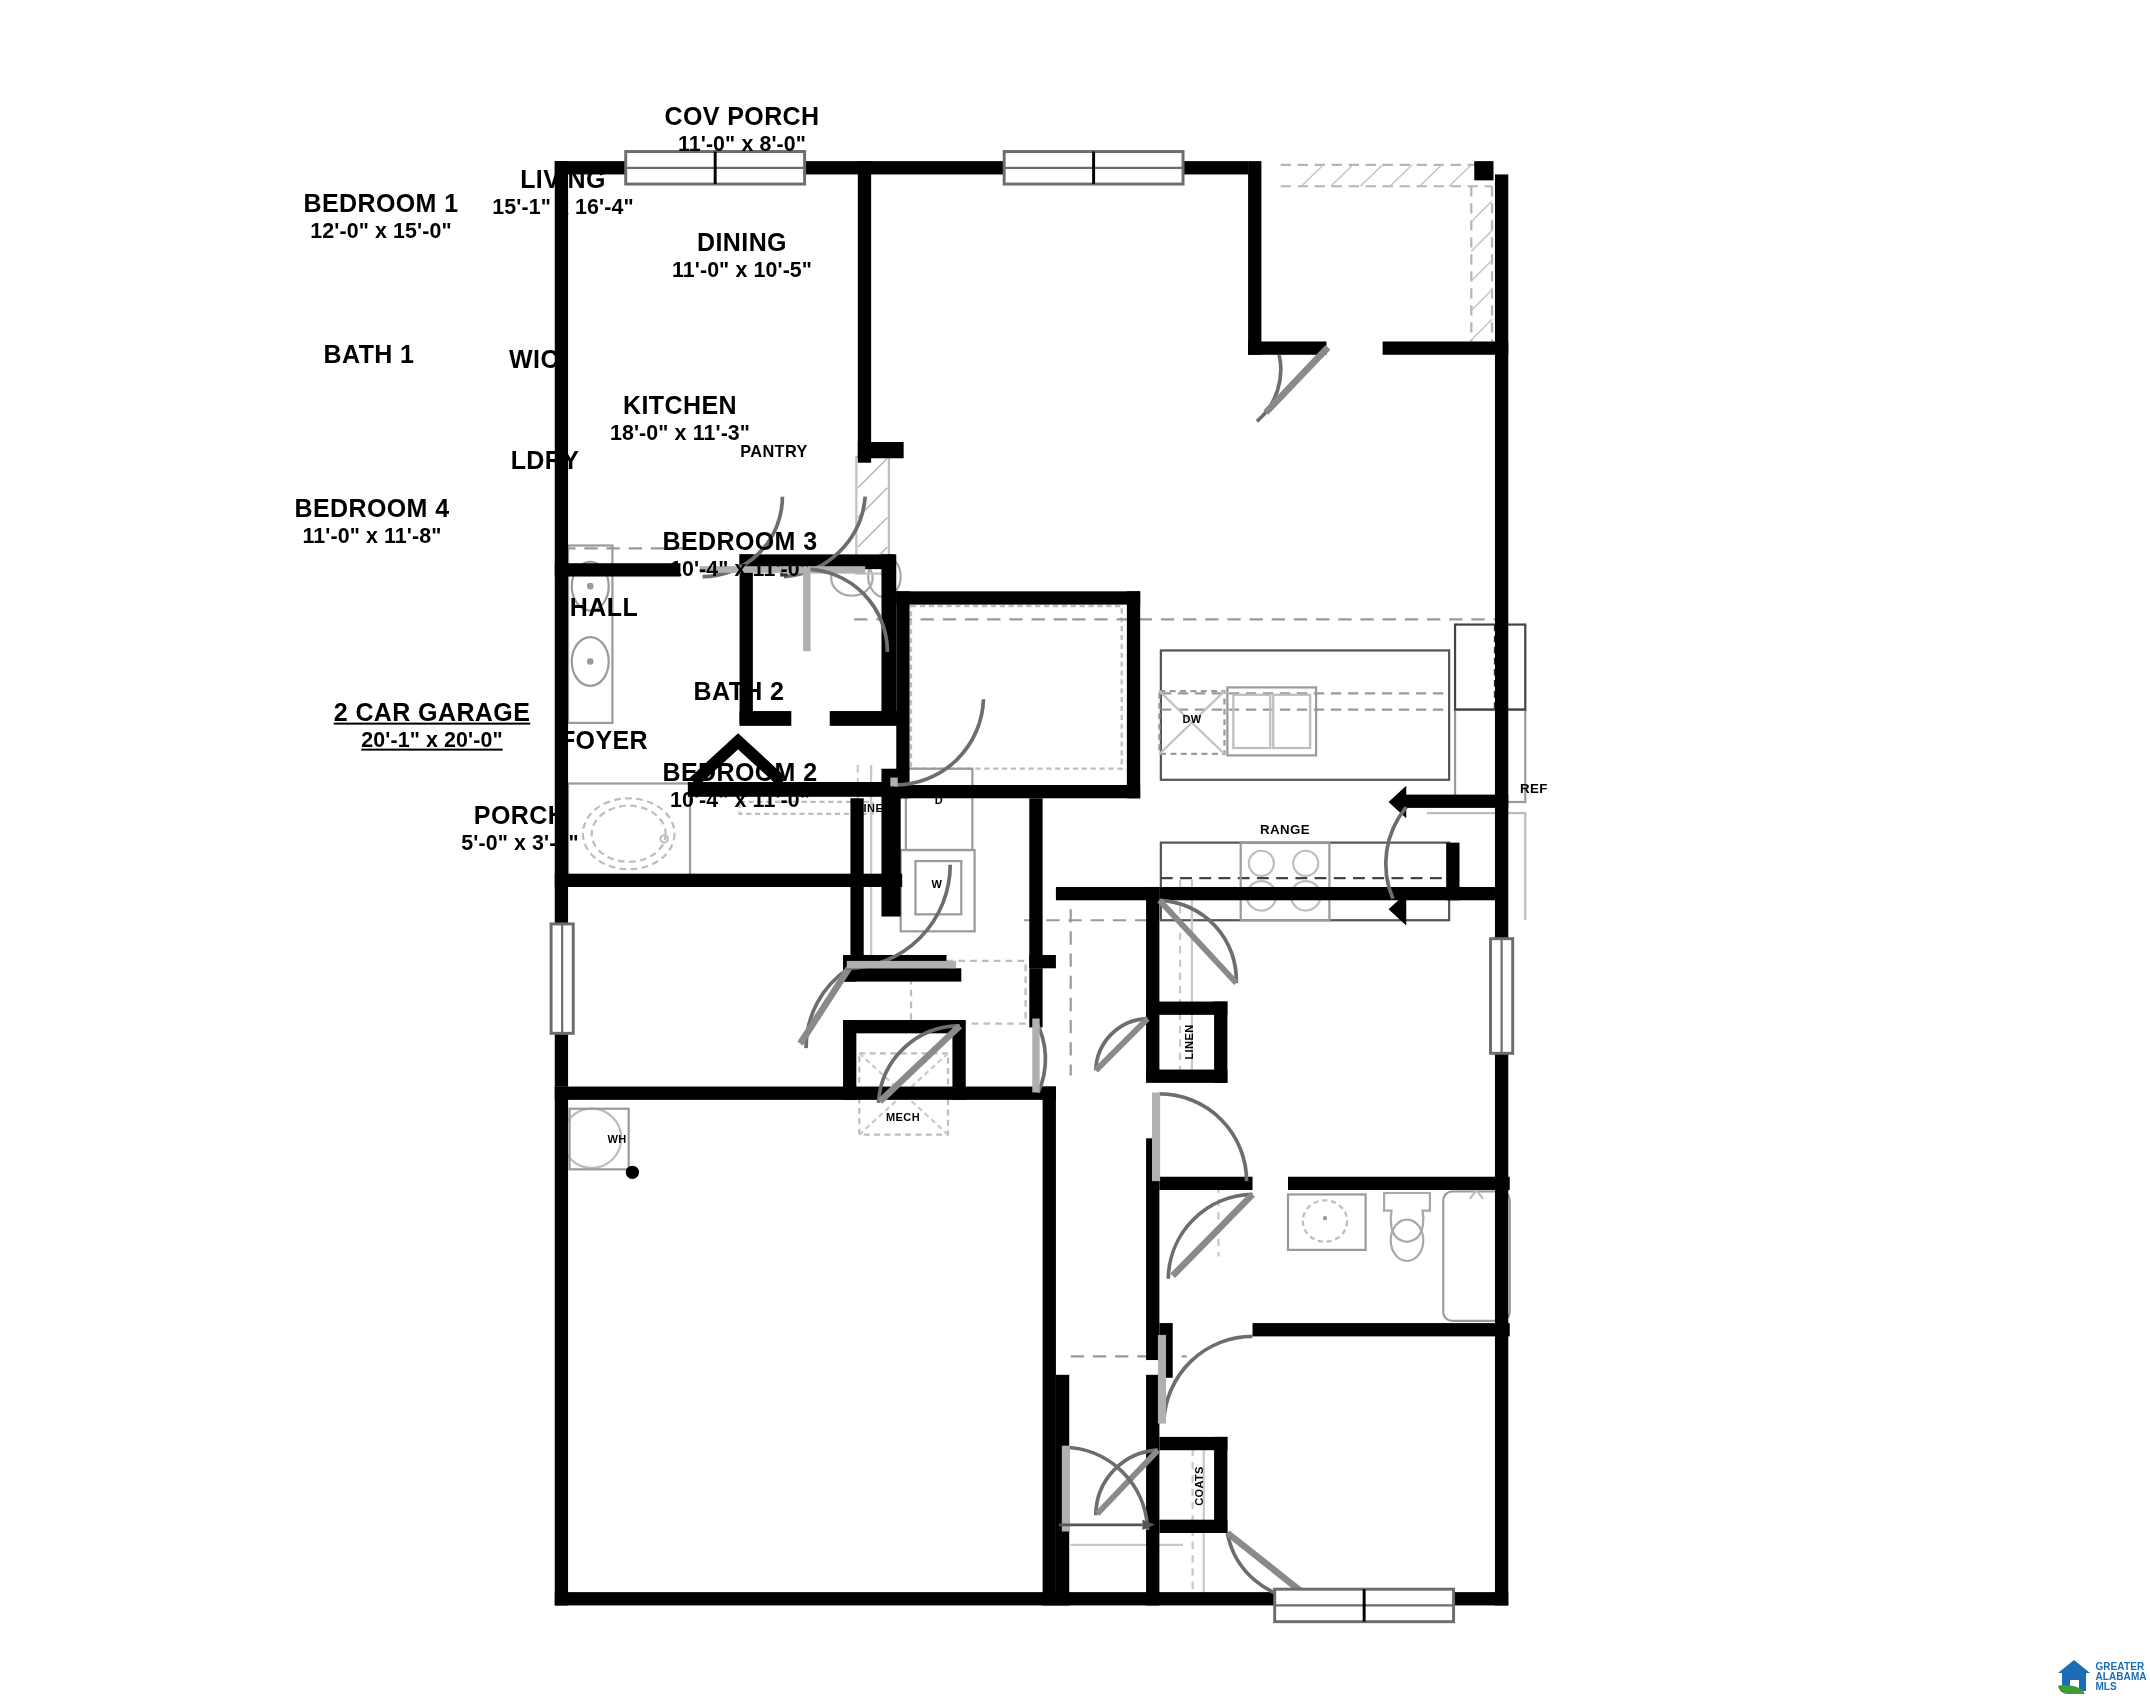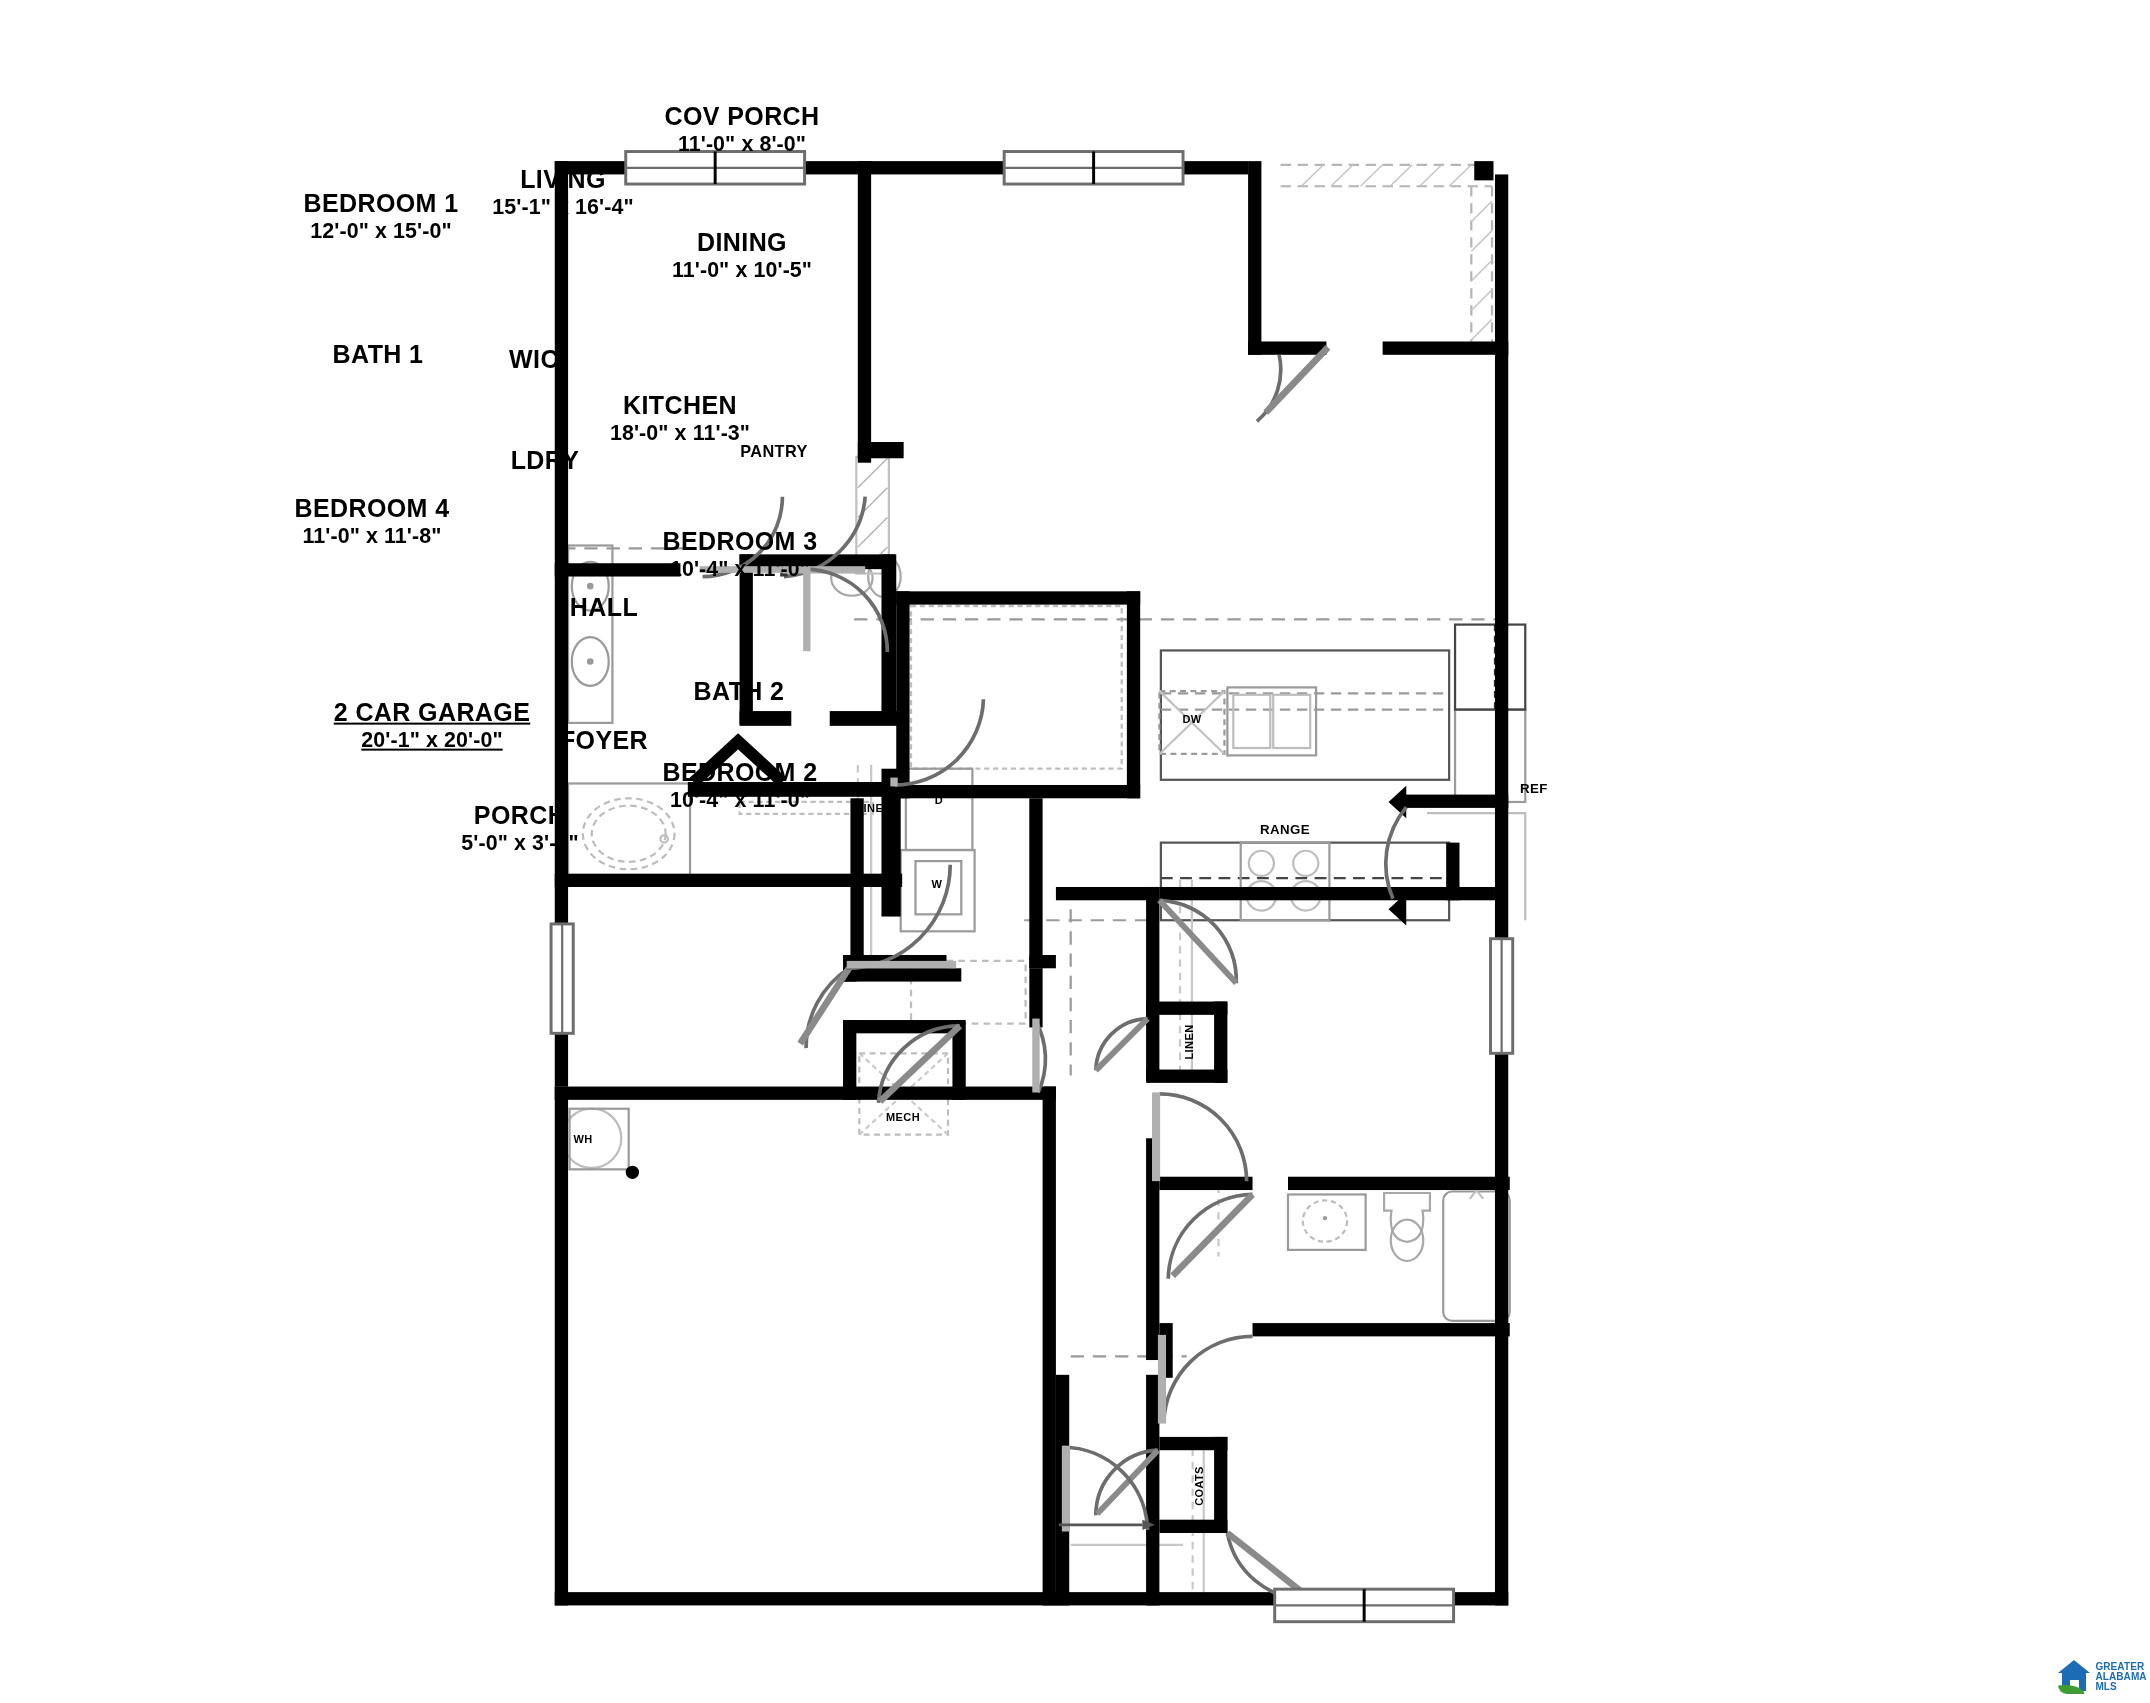--- a/index.html
+++ b/index.html
@@ -359,21 +359,21 @@
   <div class="lbl" style="left:742px;top:129px;">
     <div class="rname">COV PORCH</div>
     <div class="rdim">11'-0" x 8'-0"</div>
   </div>
 
   <div class="lbl" style="left:742px;top:255px;">
     <div class="rname">DINING</div>
     <div class="rdim">11'-0" x 10'-5"</div>
   </div>
 
-  <div class="lbl" style="left:369px;top:355px;margin-left:9px;">
+  <div class="lbl" style="left:369px;top:355px;">
     <div class="rname">BATH 1</div>
   </div>
 
   <div class="lbl" style="left:510px;top:360px;margin-left:24px;">
     <div class="rname">WIC</div>
   </div>
 
   <div class="lbl" style="left:545px;top:445px;margin-top:16px;">
     <div class="rname">LDRY</div>
   </div>
@@ -432,21 +432,21 @@
   </div>
   <div class="lbl tiny" style="left:1285px;top:830px;">
     <div class="rname">RANGE</div>
   </div>
   <div class="lbl xtiny" style="left:939px;top:800px;">
     <div class="rname">D</div>
   </div>
   <div class="lbl xtiny" style="left:937px;top:884px;">
     <div class="rname">W</div>
   </div>
-  <div class="lbl xtiny" style="left:583px;top:1139px;">
+  <div class="lbl xtiny" style="left:617px;top:1139px;">
     <div class="rname">WH</div>
   </div>
   <div class="lbl xtiny" style="left:903px;top:1085px;margin-top:32px;">
     <div class="rname">MECH</div>
   </div>
   <div class="lbl xtiny" style="left:874px;top:808px;">
     <div class="rname">LINEN</div>
   </div>
   <div class="lbl xtiny vert" style="left:1189px;top:1042px;">
     <div class="rname">LINEN</div>

